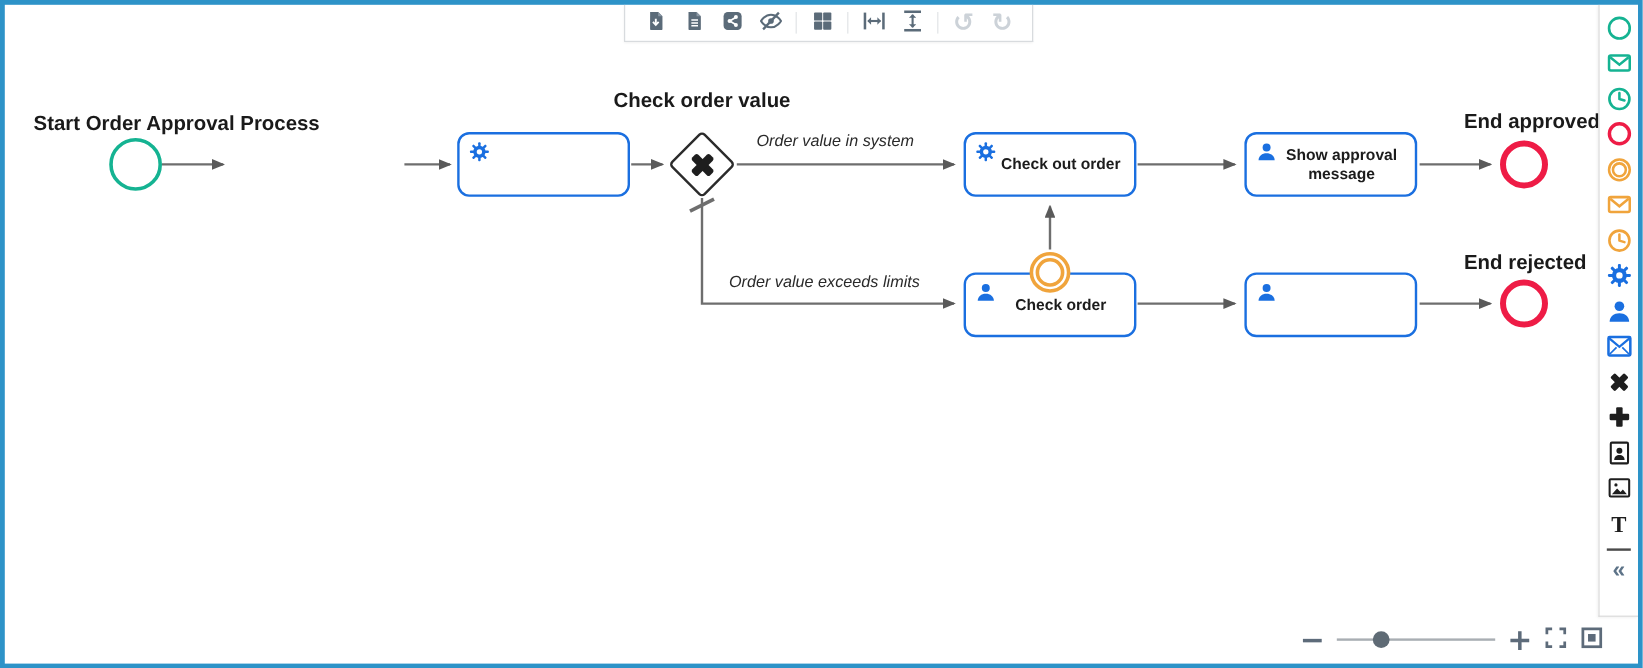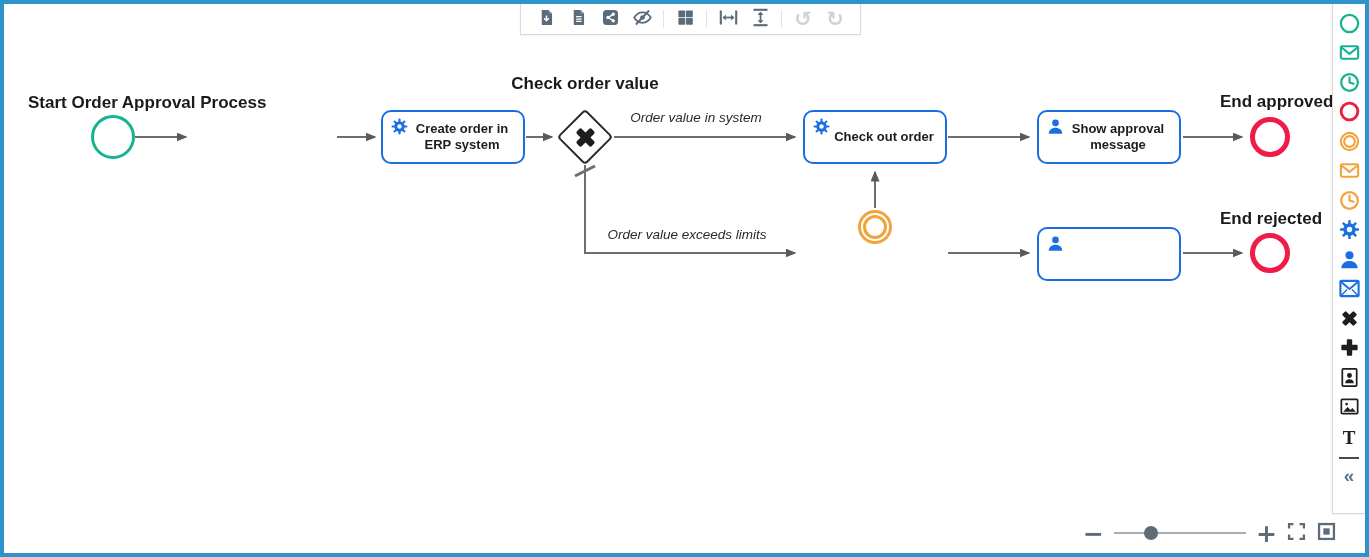--- a/index.html
+++ b/index.html
@@ -135,21 +135,20 @@
           <rect x="10.7" y="2" width="2.6" height="5" rx="1" transform="rotate(45 12 12)"></rect>
           <rect x="10.7" y="2" width="2.6" height="5" rx="1" transform="rotate(90 12 12)"></rect>
           <rect x="10.7" y="2" width="2.6" height="5" rx="1" transform="rotate(135 12 12)"></rect>
           <rect x="10.7" y="2" width="2.6" height="5" rx="1" transform="rotate(180 12 12)"></rect>
           <rect x="10.7" y="2" width="2.6" height="5" rx="1" transform="rotate(225 12 12)"></rect>
           <rect x="10.7" y="2" width="2.6" height="5" rx="1" transform="rotate(270 12 12)"></rect>
           <rect x="10.7" y="2" width="2.6" height="5" rx="1" transform="rotate(315 12 12)"></rect>
           <circle cx="12" cy="12" r="2.8" fill="#fff"></circle>
         </svg>
       </span>
-      <span class="label">Create order in ERP system</span>
     </div>
 
     <div class="node-label lbl-gateway">Check order value</div>
     <div class="gateway"></div>
     <div class="gateway-x">
         <span class="bar a"></span>
         <span class="bar b"></span>
       </div>
 
     <div class="flow-label lbl-flow1">Order value in system</div>
@@ -176,20 +175,29 @@
           <rect x="10.7" y="2" width="2.6" height="5" rx="1" transform="rotate(180 12 12)"></rect>
           <rect x="10.7" y="2" width="2.6" height="5" rx="1" transform="rotate(225 12 12)"></rect>
           <rect x="10.7" y="2" width="2.6" height="5" rx="1" transform="rotate(270 12 12)"></rect>
           <rect x="10.7" y="2" width="2.6" height="5" rx="1" transform="rotate(315 12 12)"></rect>
           <circle cx="12" cy="12" r="2.8" fill="#fff"></circle>
         </svg>
       </span>
       <span class="label">Check out order</span>
     </div>
 
+    <div class="task t5">
+      <span class="node-icon">
+        <svg width="19" height="19" viewBox="0 0 24 24" fill="#1a6fe0">
+            <circle cx="12" cy="7.5" r="4.2"></circle>
+            <path d="M3.5 21c0-4.7 3.8-7.5 8.5-7.5s8.5 2.8 8.5 7.5z"></path>
+          </svg>
+      </span>
+      <span class="label">Check order</span>
+    </div>
     <div class="boundary-event">
         <div class="inner"></div>
       </div>
 
     <div class="task t6">
       <span class="node-icon">
         <svg width="19" height="19" viewBox="0 0 24 24" fill="#1a6fe0">
             <circle cx="12" cy="7.5" r="4.2"></circle>
             <path d="M3.5 21c0-4.7 3.8-7.5 8.5-7.5s8.5 2.8 8.5 7.5z"></path>
           </svg>

